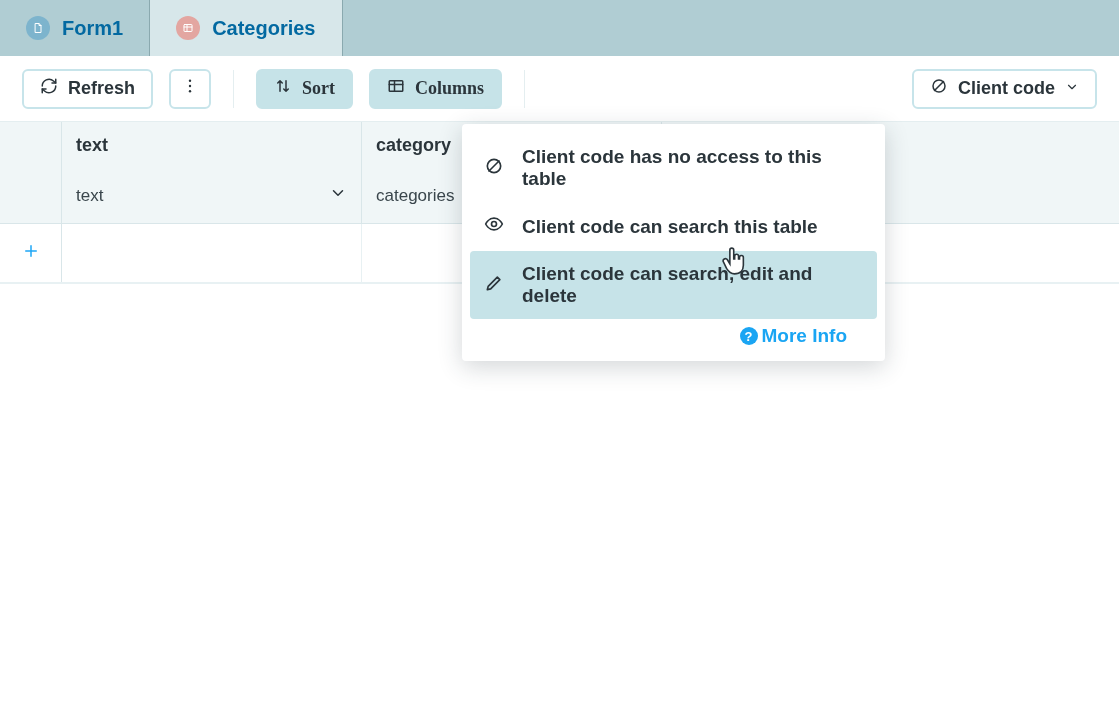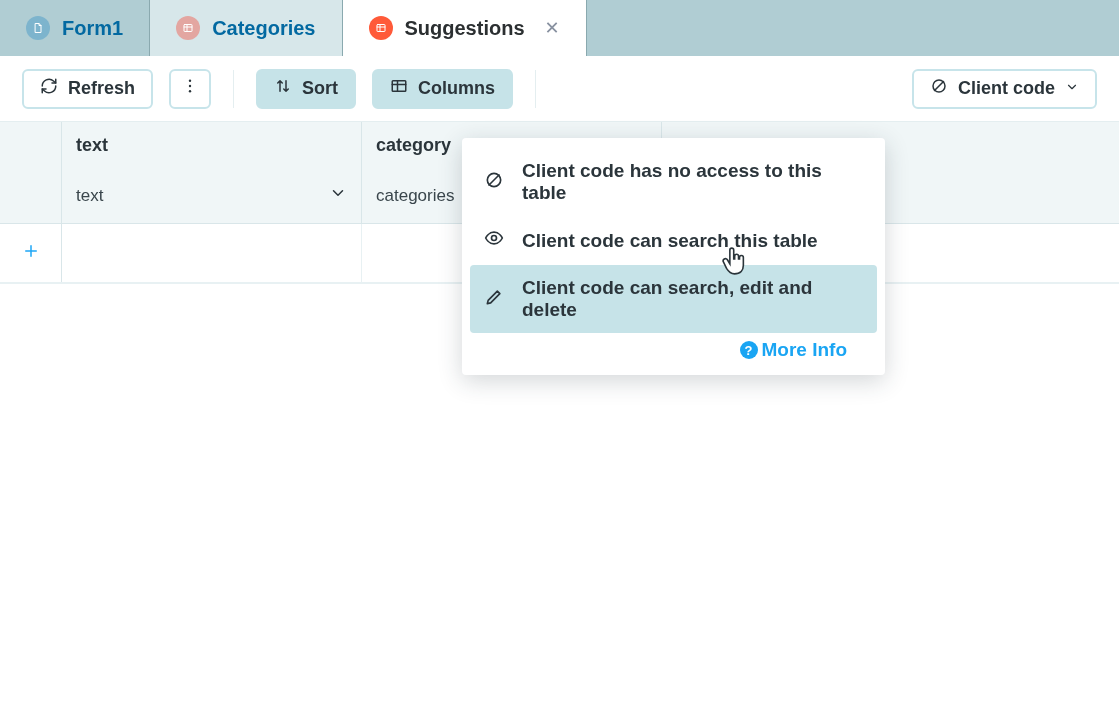--- a/index.html
+++ b/index.html
@@ -65,20 +65,21 @@
     color: #2b353b;
     cursor: pointer;
     white-space: nowrap;
   }
   .btn.icon-only { padding: 0 10px; }
   .btn svg { width: 18px; height: 18px; }
   .chev svg { width: 14px; height: 14px; }
   .btn.solid {
     background: #c6e3e8;
     border-color: #c6e3e8;
+    font-family: Liberation Serif, serif;
   }
   .vsep {
     width: 1px; height: 38px; background: #e4eef0;
     margin: 0 6px;
   }
   .toolbar .spacer { flex: 1; }
 
   
   .grid {
     width: 100%;
@@ -120,21 +121,21 @@
     height: 60px;
     background: #ffffff;
     border-bottom: 2px solid #e8f1f3;
   }
   .grid .add-row .left-gutter { color: #1ea7f6; font-size: 22px; font-weight: 300; }
   .grid .add-row .col { border-right: 1px solid #e8f1f3; }
 
   
   .dropdown {
     position: absolute;
-    top: 138px; 
+    top: 124px; 
     left: 462px;
     width: 423px;
     background: #ffffff;
     border-radius: 4px;
     box-shadow: 0 6px 24px rgba(34,48,60,0.20);
     padding: 10px 8px 12px 8px;
     z-index: 50;
   }
   .dropdown .item {
     display: flex;
@@ -202,30 +203,20 @@
   <div class="tab inactive light">
     <span class="tab-icon faded">
       <svg viewBox="0 0 24 24" class="iconstroke">
           <rect x="4" y="5" width="16" height="14" rx="1"></rect>
           <path d="M4 10h16M10 5v14"></path>
         </svg>
     </span>
     <span>Categories</span>
   </div>
 
-  <div class="tab active">
-    <span class="tab-icon orange">
-      <svg viewBox="0 0 24 24" class="iconstroke" style="stroke:#fff">
-          <rect x="4" y="5" width="16" height="14" rx="1"></rect>
-          <path d="M4 10h16M10 5v14"></path>
-        </svg>
-    </span>
-    <span>Suggestions</span>
-    <span class="close">✕</span>
-  </div>
 
 </div>
 
 <div class="toolbar">
 
   <button class="btn">
     <span>
       <svg viewBox="0 0 24 24" class="iconstroke">
           <path d="M3 12a9 9 0 0 1 15-6.7L21 8"></path>
           <path d="M21 3v5h-5"></path>

